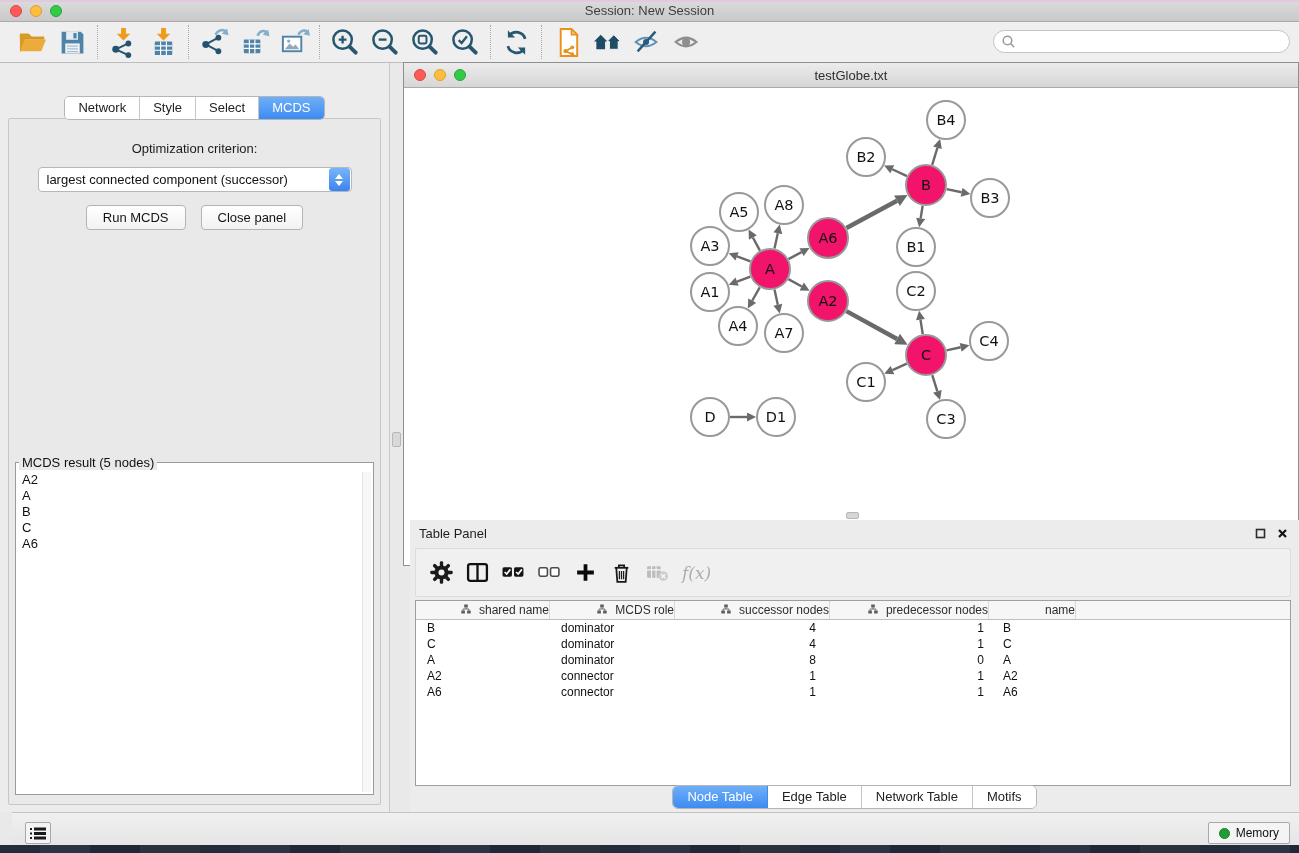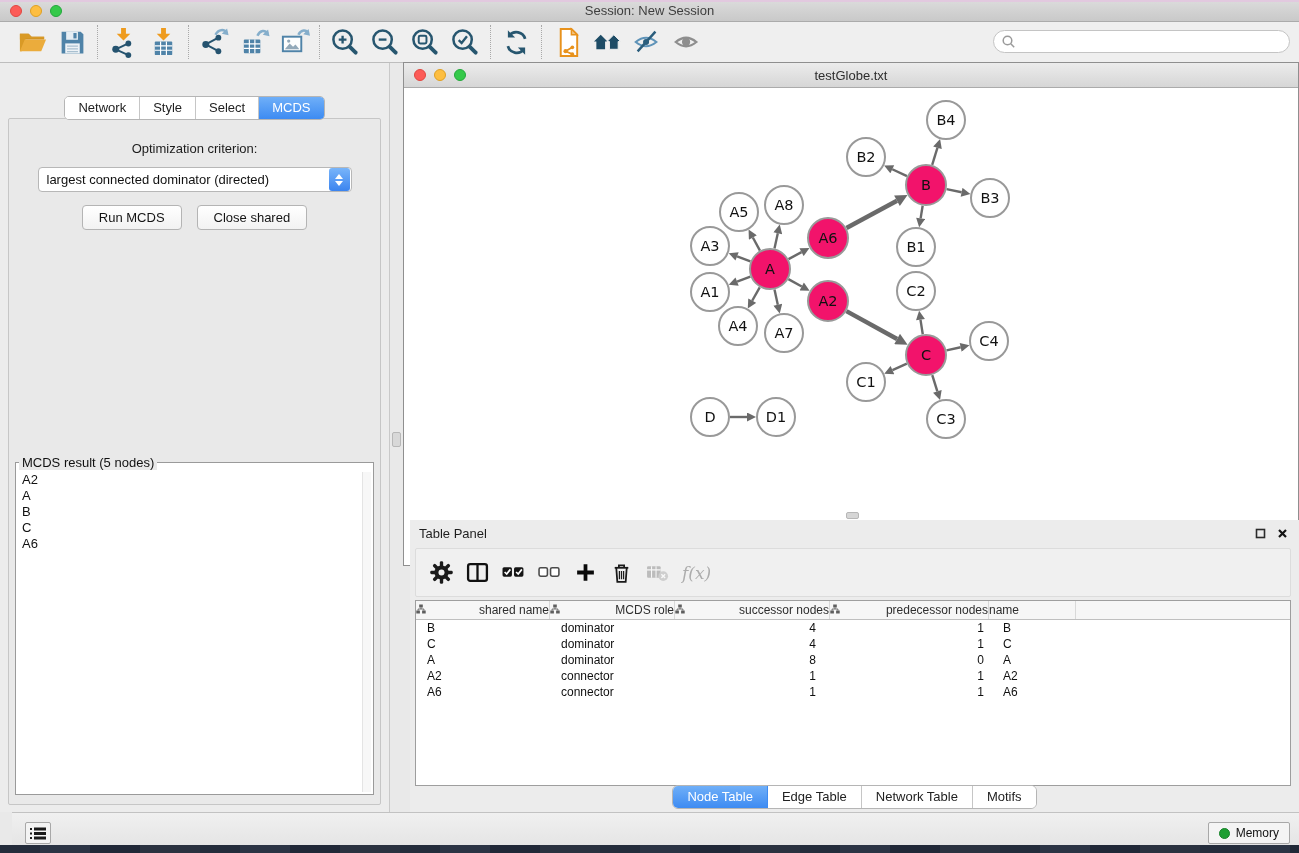--- a/index.html
+++ b/index.html
@@ -71,21 +71,21 @@
   .hgrip { position:absolute; left:846px; top:512px; width:13px; height:7px; background:#D6D6D6; border:1px solid #B7B7B7; border-radius:2px; }
 
   
   .table-panel { position:absolute; left:410px; top:520px; right:0; bottom:41px; background:#ECECEC; }
   .tp-toolbar { position:absolute; left:5px; right:8px; top:28px; height:49px; background:#F0F0F0;
     border:1px solid #DCDCDC; border-radius:2px; display:flex; align-items:center; padding-left:10px; gap:6px; }
   .tpbtn { width:30px; height:30px; display:flex; align-items:center; justify-content:center; background:transparent; border:none; }
   .fx-label { font-family:"DejaVu Serif", serif; font-style:italic; font-size:17px; color:#ACACAC; margin-left:4px; }
   .tp-table { position:absolute; left:5px; right:8px; top:80px; height:186px; background:#fff; border:1px solid #9E9E9E; overflow:hidden; }
   .thead { display:flex; height:19px; background:#F6F6F6; border-bottom:1px solid #BFBFBF; }
-  .th { display:flex; align-items:center; justify-content:space-between; gap:8px; font-size:12px; color:#2E2E2E;
+  .th { display:flex; align-items:center; justify-content:flex-end; gap:8px; font-size:12px; color:#2E2E2E;
     border-right:1px solid #D9D9D9; overflow:hidden; }
   .th:last-child { border-right:none; }
   .trow { display:flex; height:16px; align-items:center; }
   .td { font-size:12px; color:#101010; white-space:nowrap; overflow:hidden; }
   .tp-tabs { position:absolute; left:0; right:0; bottom:3px; display:flex; justify-content:center; }
   .tp-tabs .seg { border-radius:6px; }
   .tp-tabs .seg-tab { padding:3px 14px 4px; }
 
   
   .statusbar { position:absolute; left:12px; top:812px; right:0; height:33px;
@@ -256,29 +256,29 @@
         <div class="seg">
           <div class="seg-tab">Network</div>
           <div class="seg-tab">Style</div>
           <div class="seg-tab">Select</div>
           <div class="seg-tab selected">MCDS</div>
         </div>
       </div>
     <div class="cp-content">
       <div class="opt-label">Optimization criterion:</div>
       <div class="dropdown">
-        <span class="dval">largest connected dominator (directed)</span>
+        <span class="dval">largest connected component (successor)</span>
         <span class="dd-step">
           <span class="dd-up"></span>
             <span class="dd-dn"></span>
           </span>
       </div>
       <div class="btn-row">
         <button class="pbtn">Run MCDS</button>
-        <button class="pbtn">Close shared</button>
+        <button class="pbtn">Close panel</button>
       </div>
       <fieldset class="result-fs">
         <legend>MCDS result (5 nodes)</legend>
         <div class="result-list">
             <div class="result-item">A2</div>
             <div class="result-item">A</div>
             <div class="result-item">B</div>
             <div class="result-item">C</div>
             <div class="result-item">A6</div>
           </div>

